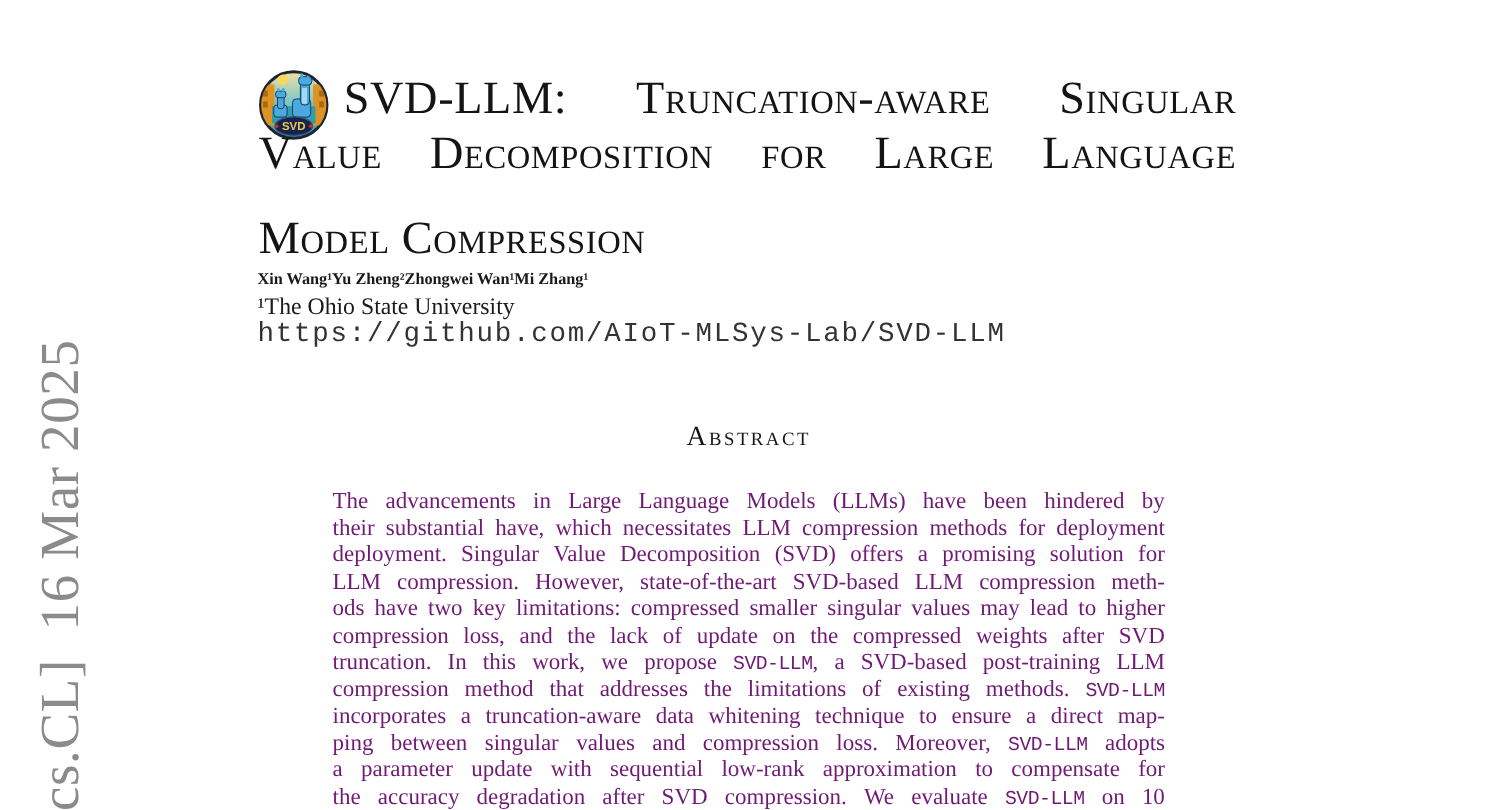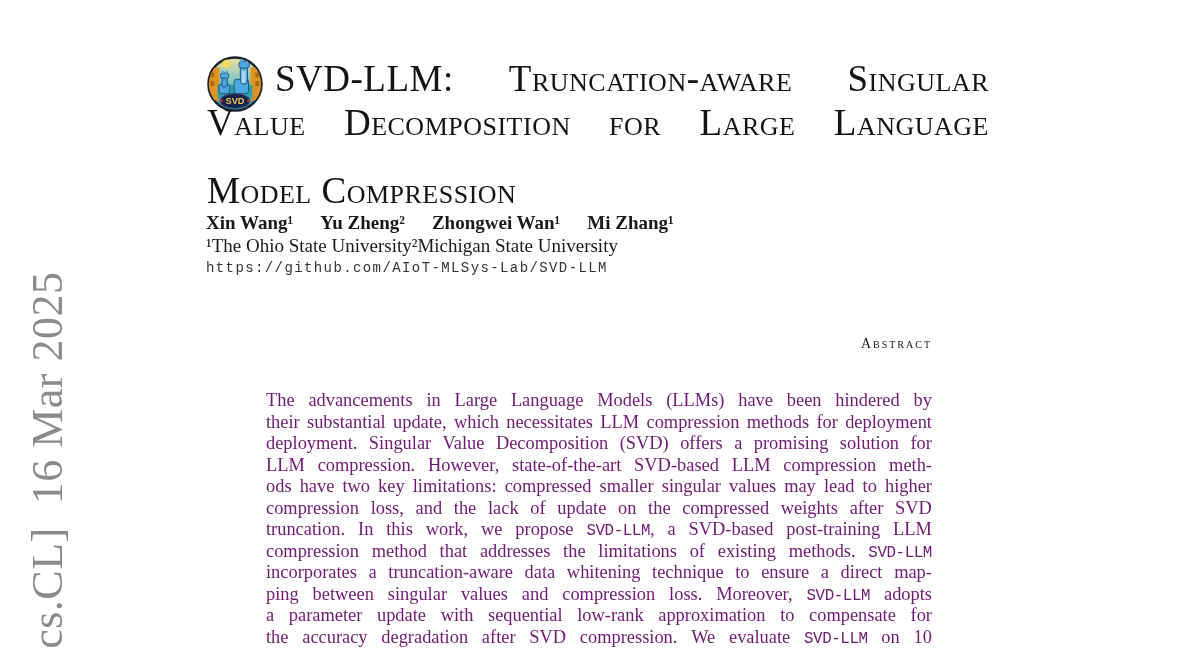--- a/index.html
+++ b/index.html
@@ -27,39 +27,39 @@
     color:#141414;letter-spacing:0.5px;
     white-space:nowrap;
   }
   .just{display:flex;justify-content:space-between;}
   .t1{left:275px;top:57px;width:714px;}
   .t2{left:207px;top:101px;width:782px;}
   .t3{left:207px;top:145px;width:782px;margin-top:24px;}
   
   .authors-row{
     position:absolute;left:206px;top:211px;
-    display:flex;gap:27px;
-    font-weight:bold;font-size:19px;line-height:23px;
+    display:flex;
+    font-weight:bold;font-size:13px;line-height:23px;
   }
   .affil-row{
     position:absolute;left:206px;top:234px;
     display:flex;
     font-size:19px;line-height:23px;
   }
   .repo-url{
     position:absolute;left:206px;top:257px;
     font-family:"Liberation Mono", monospace;
-    font-size:14px;letter-spacing:1.4px;line-height:22px;
+    font-size:22px;letter-spacing:1.4px;line-height:22px;
     color:#333333;
   }
   
   .abstract-heading{
     position:absolute;left:266px;top:336px;width:666px;
-    text-align:right;font-variant:small-caps;
-    font-size:14px;letter-spacing:2px;color:#161616;
+    text-align:center;font-variant:small-caps;
+    font-size:22px;letter-spacing:2px;color:#161616;
   }
   .abstract-body{
     position:absolute;left:266px;top:390px;width:666px;
     font-size:18.4px;color:#701a75;
   }
   .abs-line{
     display:flex;justify-content:space-between;
     height:21.5px;line-height:21.5px;white-space:nowrap;
   }
   .mono{
@@ -128,21 +128,20 @@
 <div class="title-line t3">Model Compression</div>
 
 <div class="authors-row">
     <span>Xin Wang¹</span>
     <span>Yu Zheng²</span>
     <span>Zhongwei Wan¹</span>
     <span>Mi Zhang¹</span>
   </div>
 <div class="affil-row">
     <span>¹The Ohio State University</span>
-    <span>²Michigan State University</span>
   </div>
 <div class="repo-url">https://github.com/AIoT-MLSys-Lab/SVD-LLM</div>
 
 <div class="abstract-heading">Abstract</div>
 <div class="abstract-body" id="abstract-body">
     <div class="abs-line">
       <span>The</span>
       <span>advancements</span>
       <span>in</span>
       <span>Large</span>
@@ -150,21 +149,21 @@
       <span>Models</span>
       <span>(LLMs)</span>
       <span>have</span>
       <span>been</span>
       <span>hindered</span>
       <span>by</span>
     </div>
     <div class="abs-line">
       <span>their</span>
       <span>substantial</span>
-      <span>update,</span>
+      <span>have,</span>
       <span>which</span>
       <span>necessitates</span>
       <span>LLM</span>
       <span>compression</span>
       <span>methods</span>
       <span>for</span>
       <span>deployment</span>
     </div>
     <div class="abs-line">
       <span>deployment.</span>

